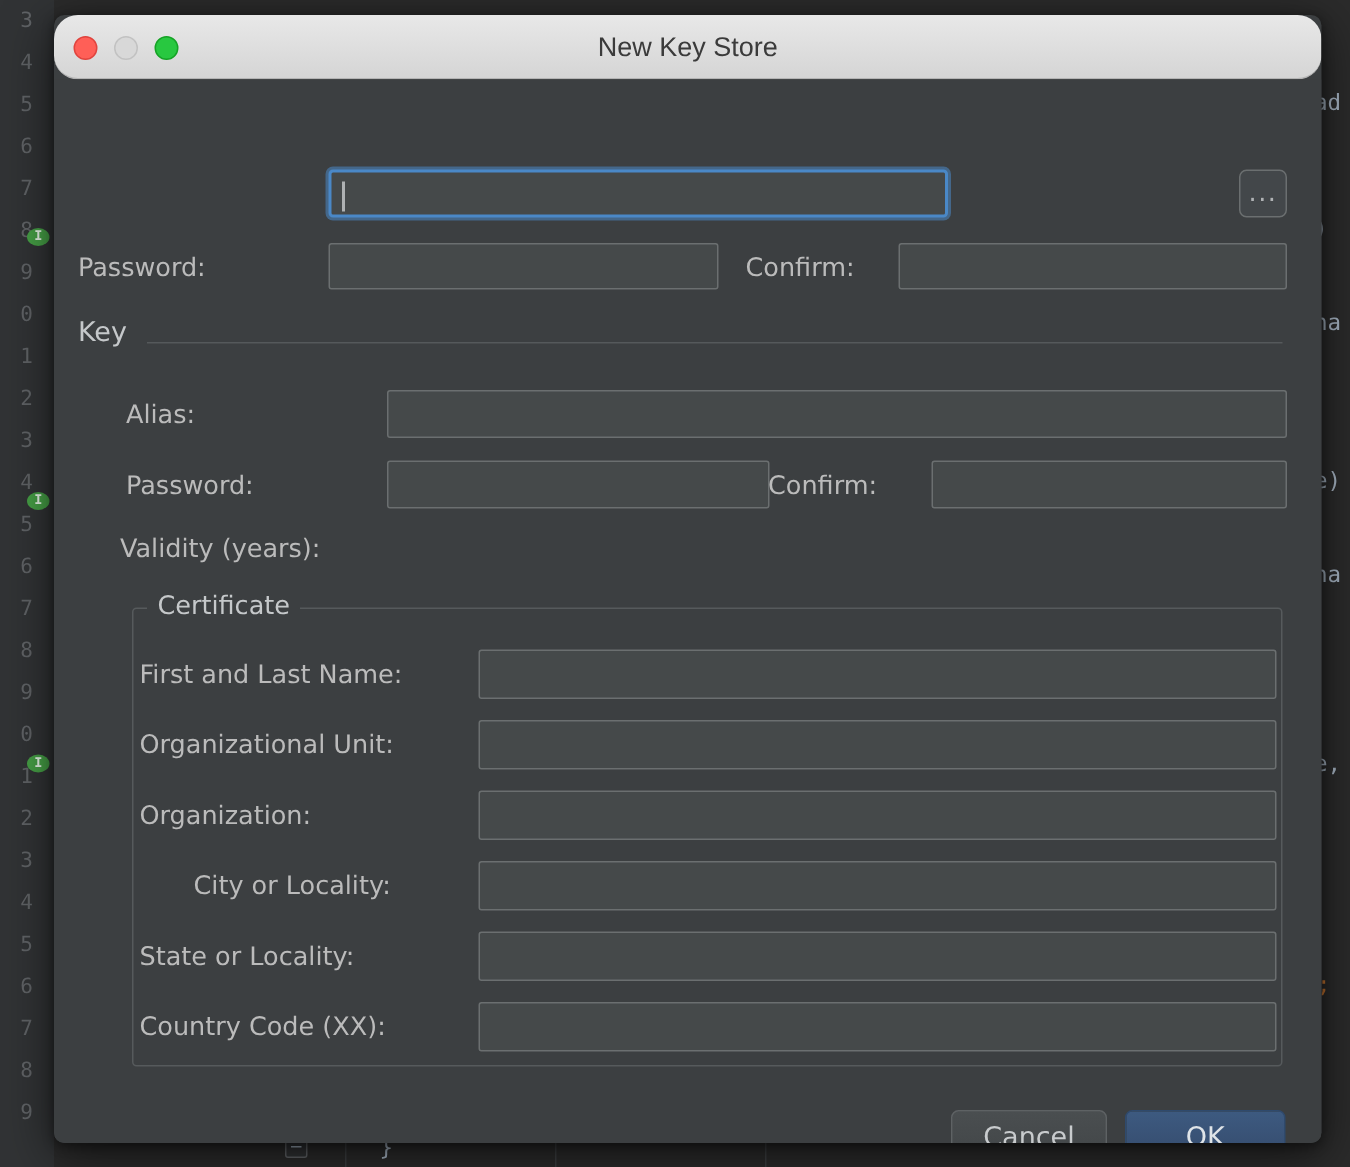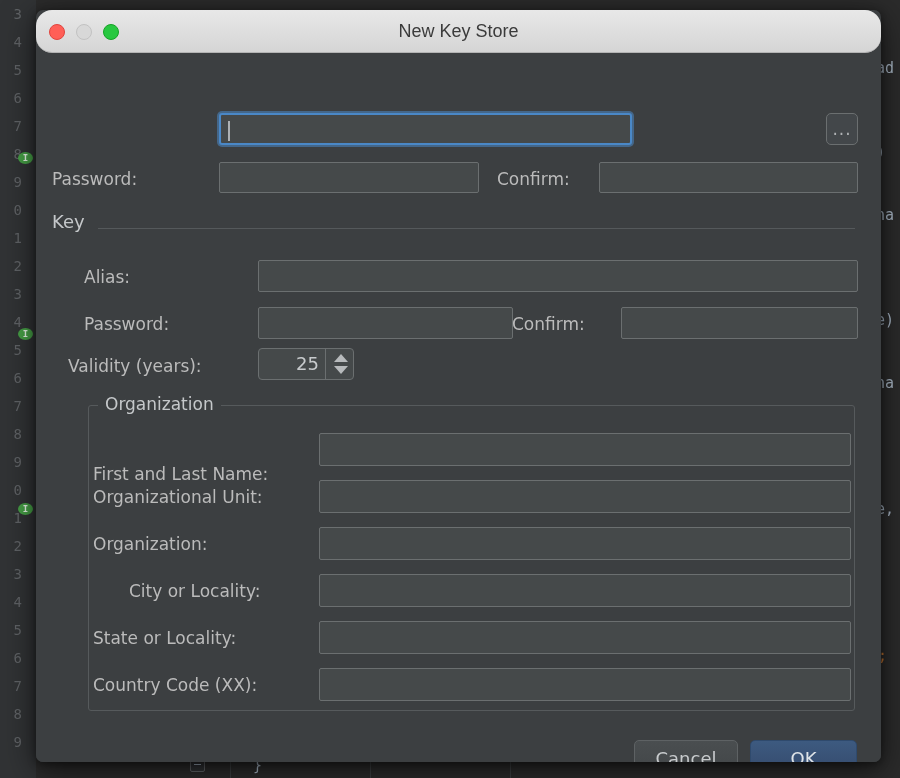--- a/index.html
+++ b/index.html
@@ -344,32 +344,26 @@
 
     <div class="lbl" style="left:48px; top:213px;">Alias:</div>
     <div class="field" style="left:222px; top:207px; width:600px; height:32px;"></div>
 
     <div class="lbl" style="left:48px; top:260px;">Password:</div>
     <div class="field" style="left:222px; top:254px; width:255px; height:32px;"></div>
 
     <div class="lbl" style="left:476px; top:260px;">Confirm:</div>
     <div class="field" style="left:585px; top:254px; width:237px; height:32px;"></div>
 
-    <div class="lbl" style="left:32px; top:302px;">Validity (years):</div>
-    <div id="validity-spin">
-      <div id="validity-value">25</div>
-      <div id="spin-divider"></div>
-      <div class="spin-arrow" id="spin-up"></div>
-      <div class="spin-arrow" id="spin-down"></div>
-    </div>
+    <div class="lbl" style="left:44px; top:302px;">Validity (years):</div>
 
     <div id="cert-group"></div>
-    <div id="cert-group-title">Organization</div>
+    <div id="cert-group-title">Certificate</div>
     <div id="cert-rows">
-        <div class="lbl" style="left: 57px; top: 386px; margin-top: 24px;">First and Last Name:</div>
+        <div class="lbl" style="left: 57px; top: 386px;">First and Last Name:</div>
         <div class="field" style="left: 283px; top: 380px; width: 532px; height: 33px;"></div>
         <div class="lbl" style="left: 57px; top: 433px;">Organizational Unit:</div>
         <div class="field" style="left: 283px; top: 427px; width: 532px; height: 33px;"></div>
         <div class="lbl" style="left: 57px; top: 480px;">Organization:</div>
         <div class="field" style="left: 283px; top: 474px; width: 532px; height: 33px;"></div>
         <div class="lbl" style="left: 57px; top: 527px; margin-left: 36px;">City or Locality:</div>
         <div class="field" style="left: 283px; top: 521px; width: 532px; height: 33px;"></div>
         <div class="lbl" style="left: 57px; top: 574px;">State or Locality:</div>
         <div class="field" style="left: 283px; top: 568px; width: 532px; height: 33px;"></div>
         <div class="lbl" style="left: 57px; top: 621px;">Country Code (XX):</div>

